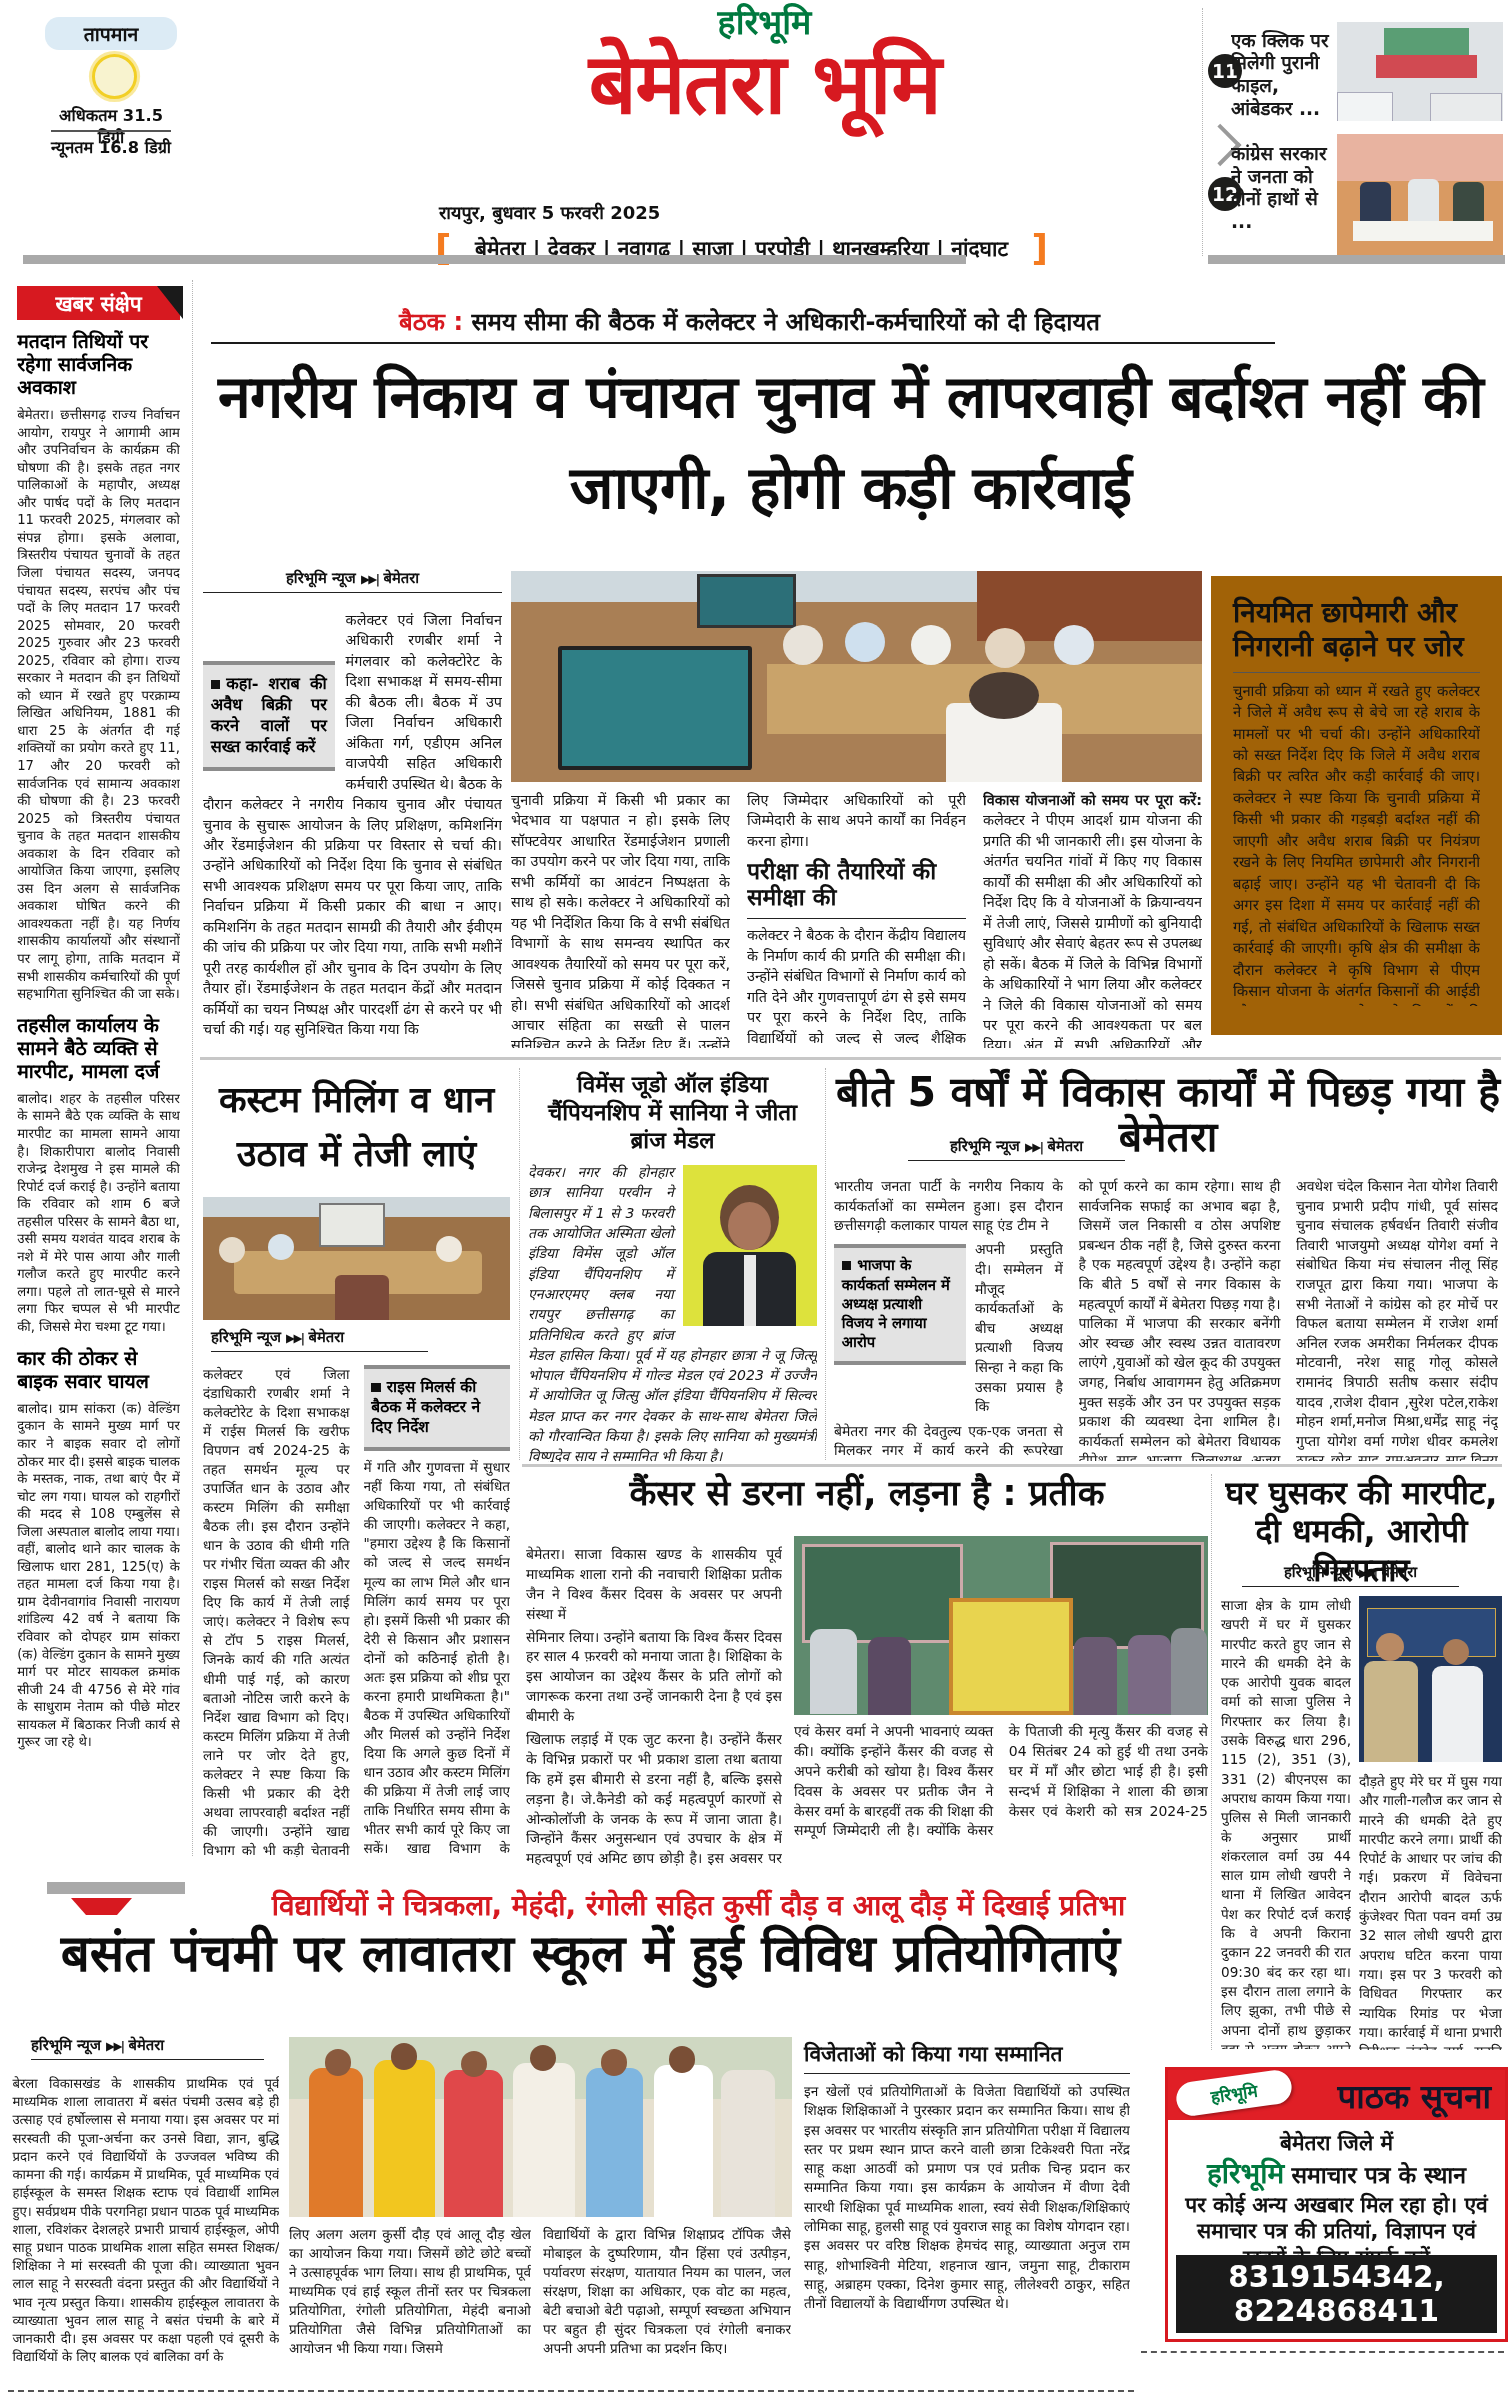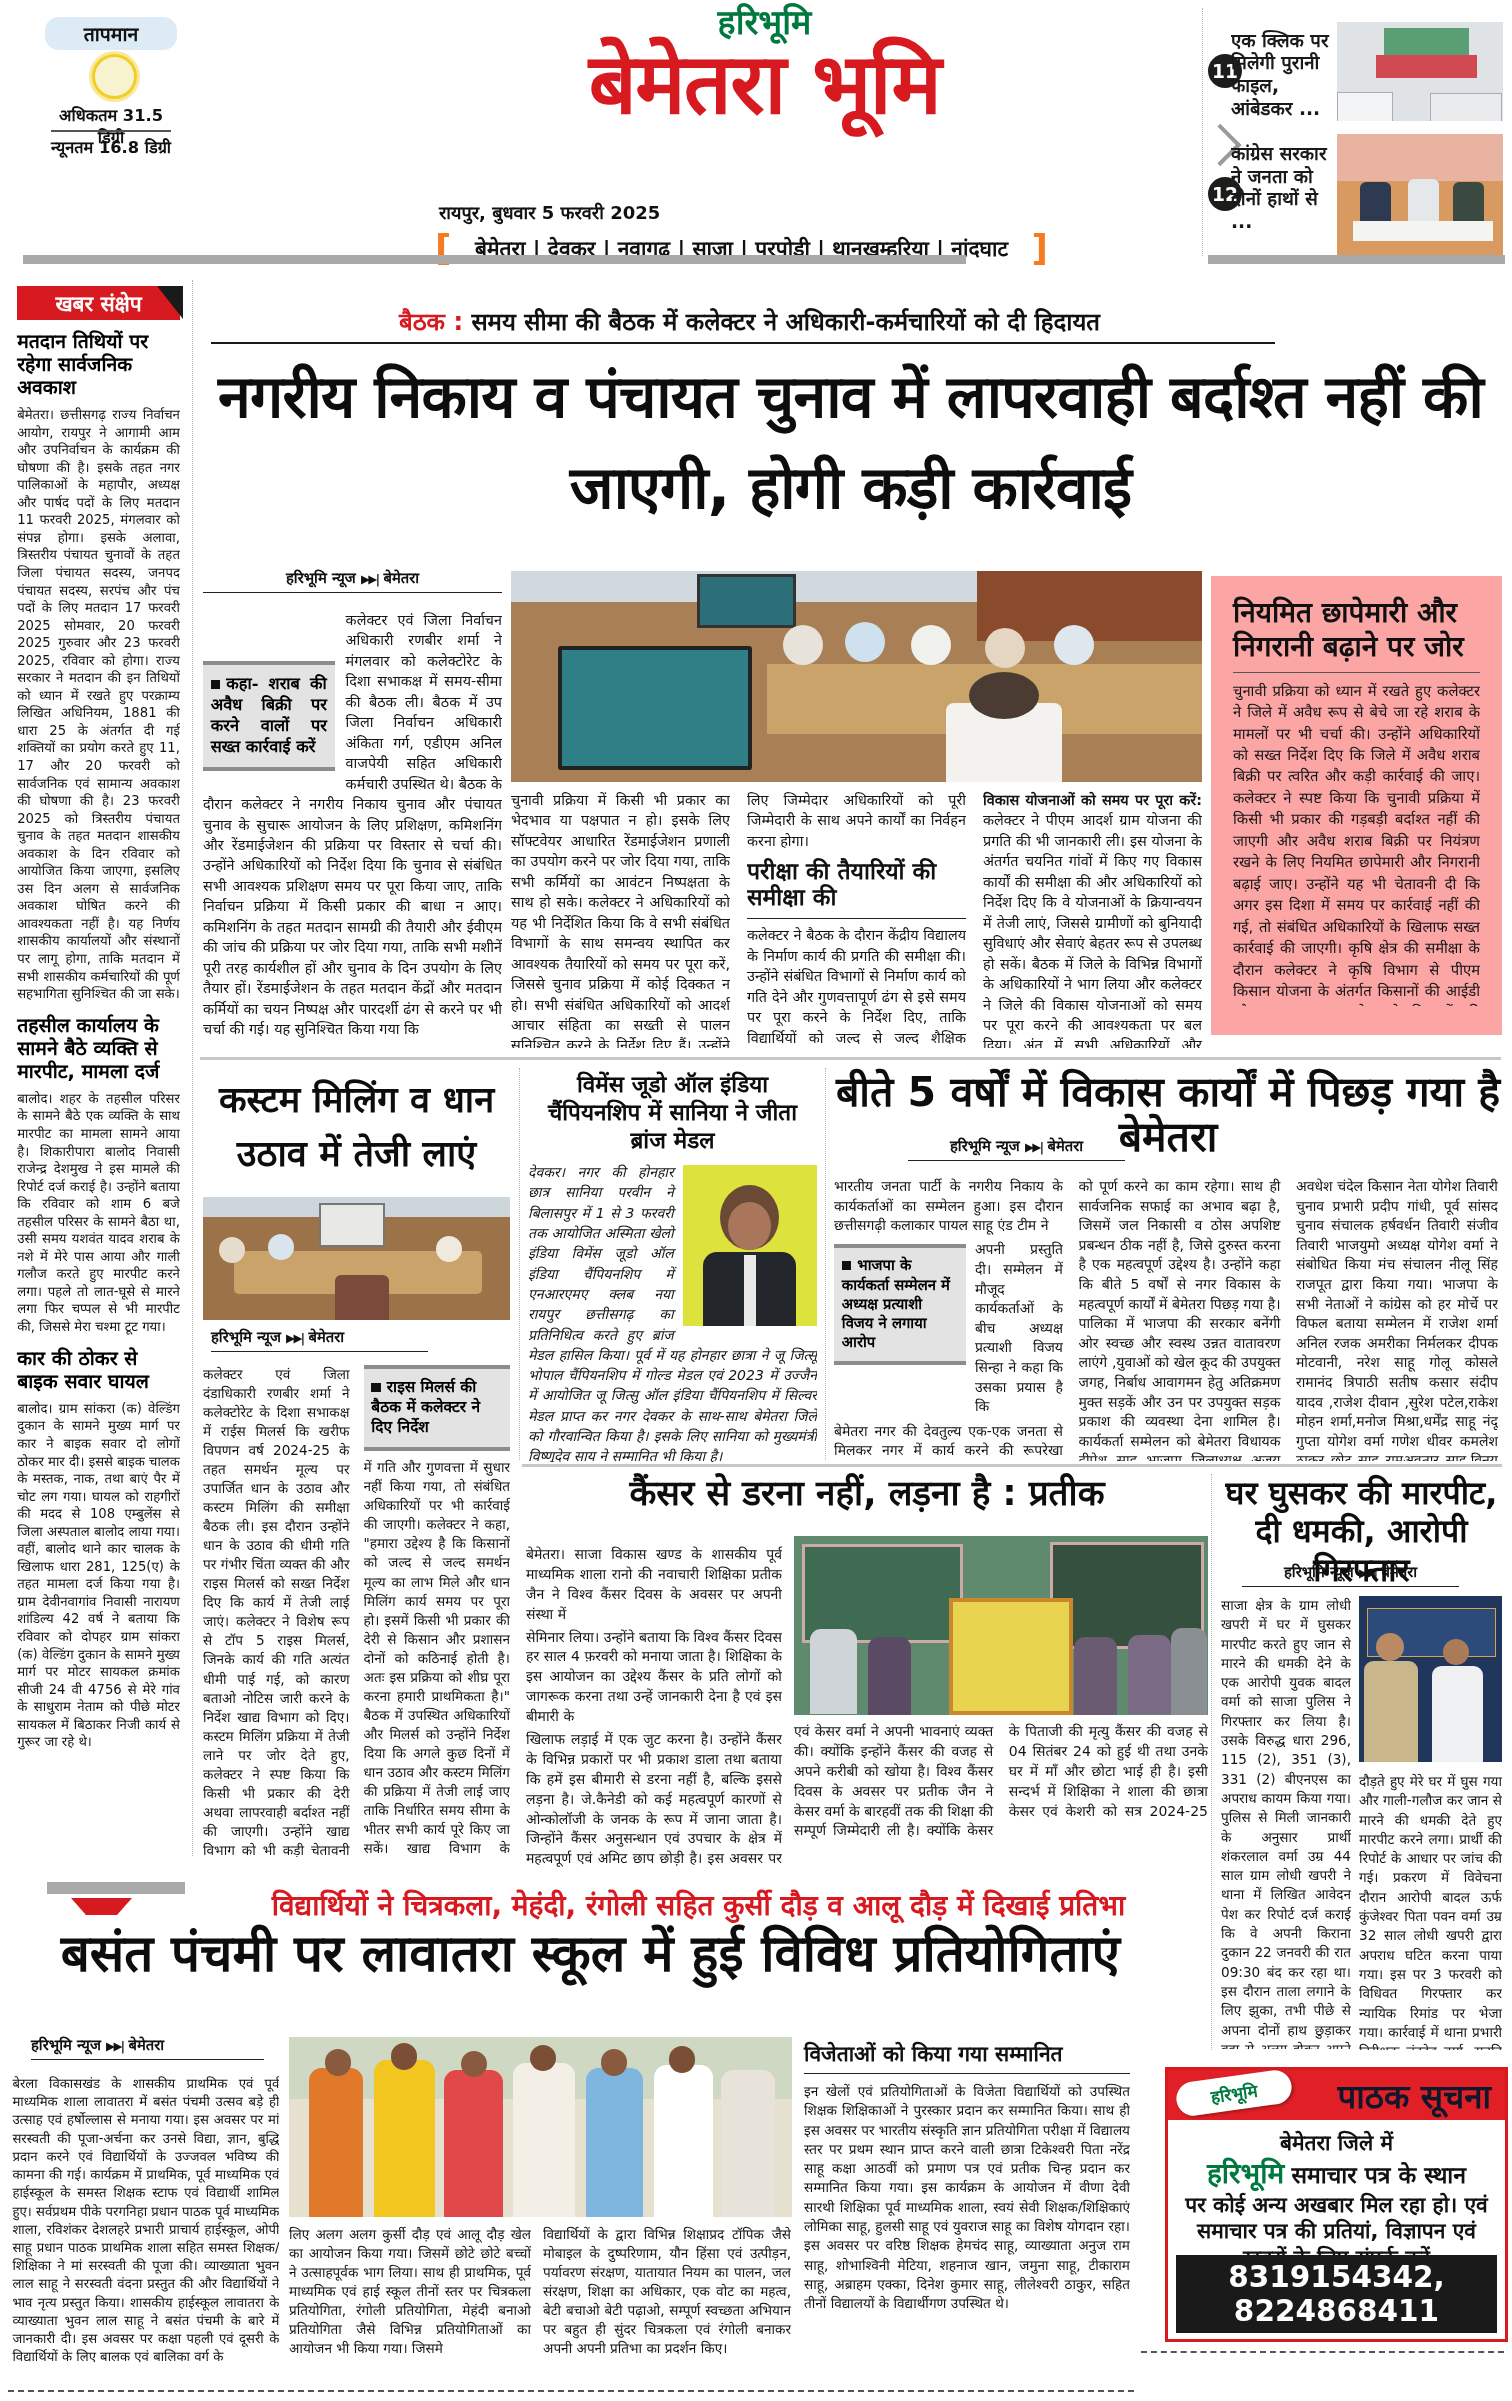--- a/index.html
+++ b/index.html
@@ -13,21 +13,21 @@
   .rule{background:#1a1a1a;}
   .grayrule{background:#a9a9a9;}
   .dotv{border-left:1.6px dotted #b5b5b5;}
   .byline{font-size:14.8px;font-weight:700;white-space:nowrap;}
   .byline .chev{color:#111;font-size:11.6px;letter-spacing:-1.6px;}
   .byline-rule{height:1.6px;background:#222;margin-top:4.7px;}
   .story-title{font-weight:700;line-height:1.18;color:#000;}
   .pullquote{background:#e3e3e3;border-top:4.7px solid #8c8c8c;border-bottom:4.7px solid #8c8c8c;
              padding:7.8px 7.8px 9.3px 7.8px;font-weight:700;line-height:1.3;color:#000;}
   .pullquote .sq{display:inline-block;width:9.3px;height:9.3px;background:#111;margin-right:6.2px;}
-  .sidebox{background:#fca5a5;padding:20px 22px;overflow:hidden;}
+  .sidebox{background:#a16207;padding:20px 22px;overflow:hidden;}
   .sidebox h3{margin:0 0 6.2px 0;font-size:28px;line-height:1.2;border-bottom:1.6px solid #555;padding-bottom:9.3px;}
   .headline{font-weight:700;color:#0d0d0d;}
   .num-circle{width:34px;height:34px;border-radius:50%;background:#1d1d1b;color:#fff;
               font-size:18.6px;font-weight:700;display:flex;align-items:center;justify-content:center;}
   .teaser-txt{font-size:18.6px;font-weight:700;line-height:1.22;color:#1a1a1a;}
   .red{color:#d71920;}
   .green{color:#00793f;}
 </style>
 </head>
 <body>

